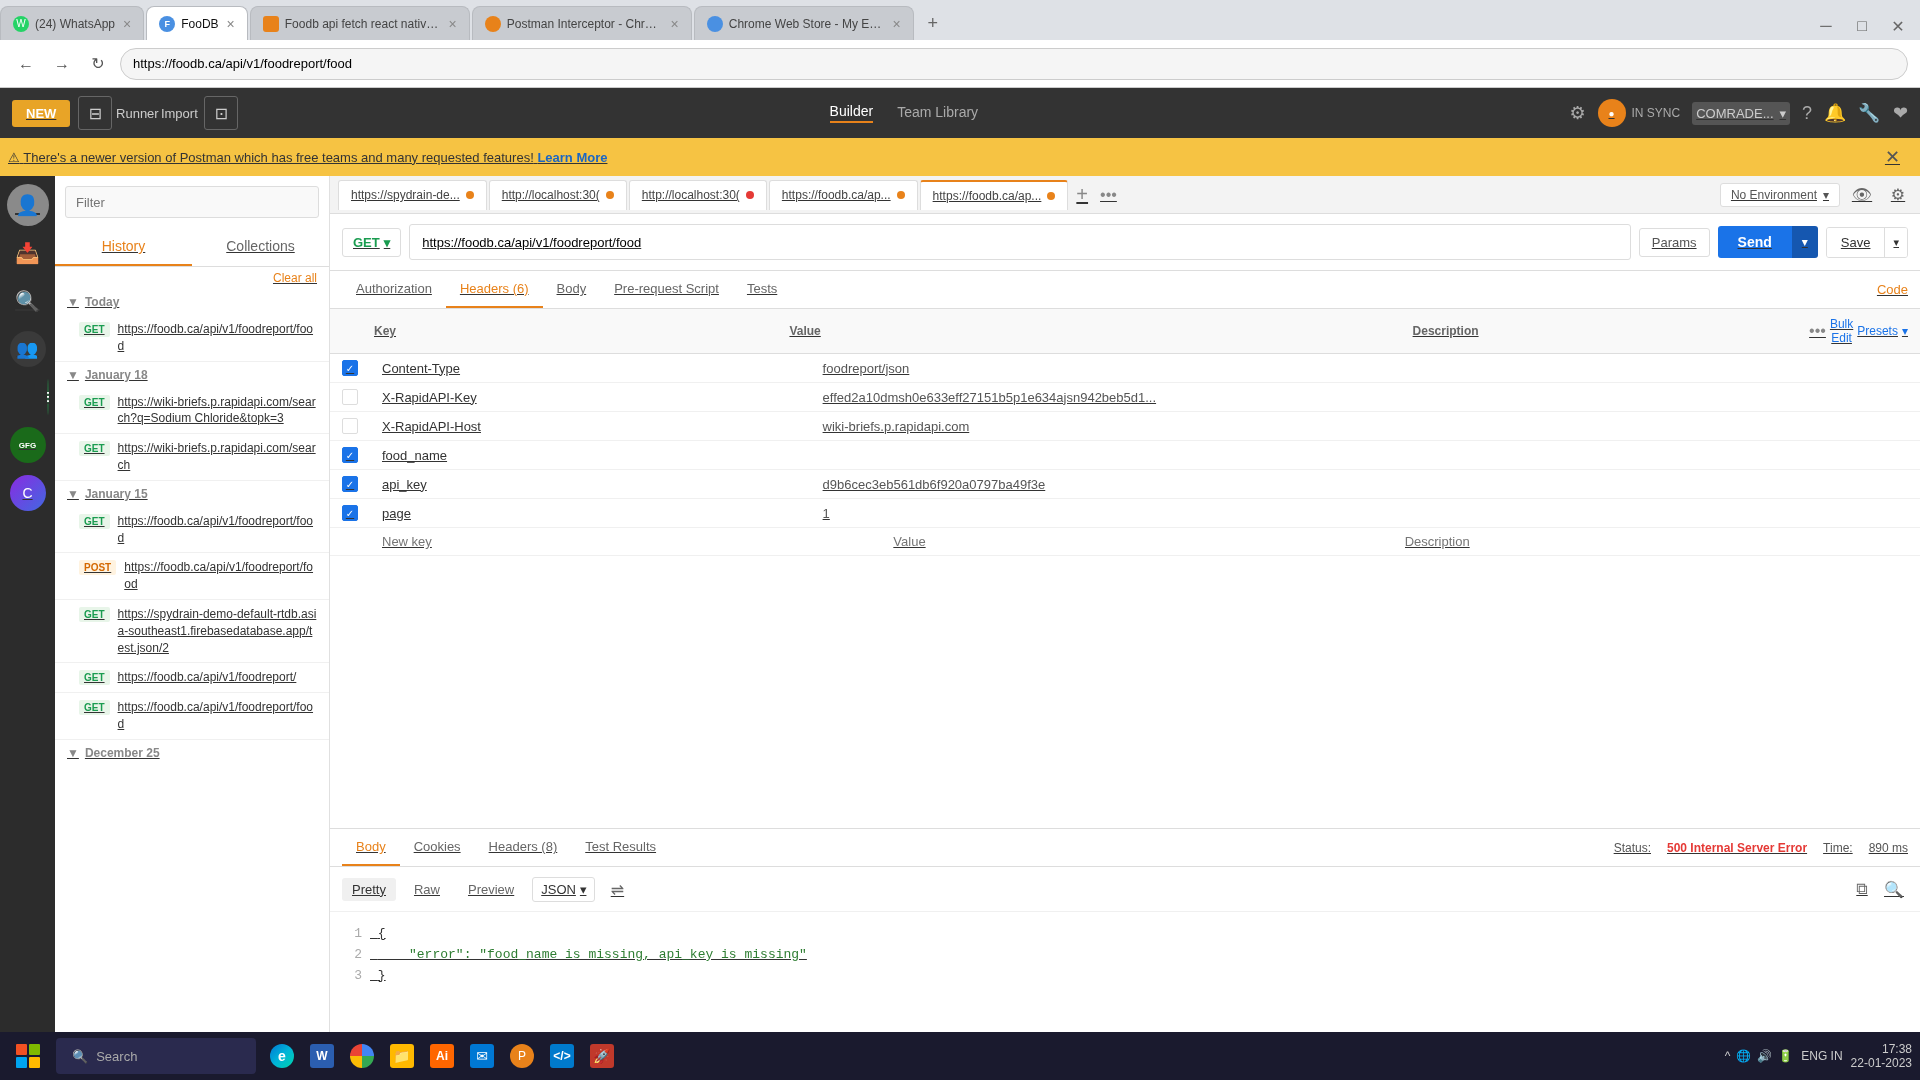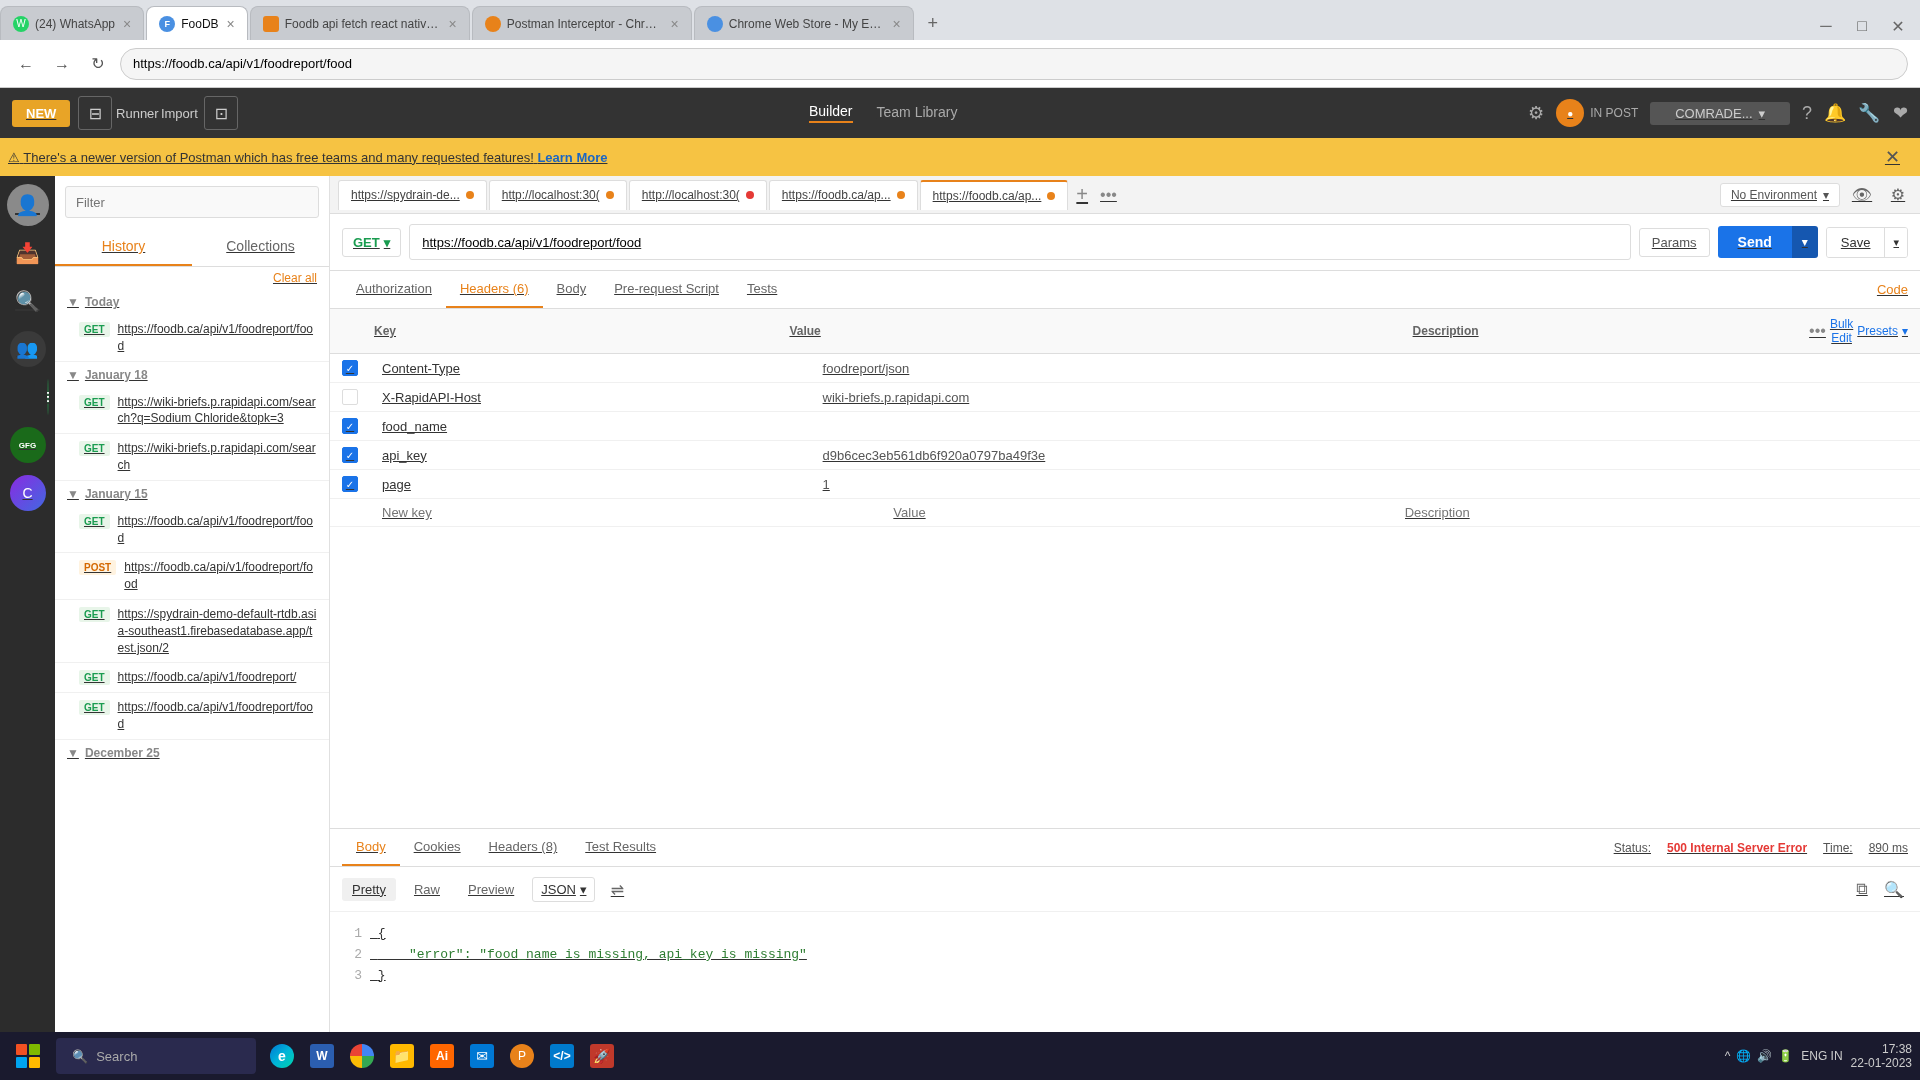--- a/index.html
+++ b/index.html
@@ -26,21 +26,21 @@
     .postman-topbar { background: #333; display: flex; align-items: center; padding: 0 12px; height: 50px; gap: 8px; }
     .btn-new { background: #e8a427; color: #fff; border: none; padding: 6px 14px; border-radius: 3px; font-size: 13px; font-weight: bold; cursor: pointer; }
     .topbar-icon-btn { background: transparent; border: 1px solid #666; color: #ccc; width: 34px; height: 34px; border-radius: 3px; display: flex; align-items: center; justify-content: center; cursor: pointer; font-size: 16px; }
     .topbar-center { flex: 1; display: flex; align-items: center; justify-content: center; gap: 24px; }
     .topbar-tab { color: #aaa; font-size: 14px; cursor: pointer; padding-bottom: 2px; }
     .topbar-tab.active { color: #fff; border-bottom: 2px solid #e8821a; }
     .topbar-right { display: flex; align-items: center; gap: 12px; }
     .sync-badge { display: flex; align-items: center; gap: 6px; color: #aaa; font-size: 12px; }
     .sync-dot { width: 28px; height: 28px; background: #e8821a; border-radius: 50%; display: flex; align-items: center; justify-content: center; }
     .topbar-icon { color: #aaa; font-size: 18px; cursor: pointer; }
-    .profile-btn { display: flex; align-items: center; gap: 6px; background: #555; border: none; color: #ccc; padding: 4px 25px; border-radius: 3px; cursor: pointer; font-size: 13px; }
+    .profile-btn { display: flex; align-items: center; gap: 6px; background: #555; border: none; color: #ccc; padding: 4px 4px; border-radius: 3px; cursor: pointer; font-size: 13px; }
 
     .notification-bar { background: #f6c343; display: flex; align-items: center; justify-content: center; padding: 8px; font-size: 13px; color: #333; }
     .notification-bar a { color: #1a66c4; text-decoration: none; font-weight: bold; }
     .notif-close { margin-left: auto; cursor: pointer; font-size: 18px; color: #555; padding: 0 12px; }
 
     
     .postman-main { display: flex; flex: 1; overflow: hidden; }
 
     
     .sidebar-icons { width: 55px; background: #2c2c2c; display: flex; flex-direction: column; align-items: center; padding-top: 8px; gap: 6px; }
@@ -226,21 +226,21 @@
 
         <span class="topbar-tab active">Builder</span>
         <span class="topbar-tab">Team Library</span>
       </div>
       <div class="topbar-right">
         <span class="topbar-icon">⚙</span>
         <div class="sync-badge">
           <div class="sync-dot">
             <span style="color:white;font-size:10px;">●</span>
           </div>
-          <span>IN POST</span>
+          <span>IN SYNC</span>
         </div>
         <button class="profile-btn">
           <span>COMRADE...</span>
           <span>▾</span>
         </button>
         <span class="topbar-icon">?</span>
         <span class="topbar-icon">🔔</span>
         <span class="topbar-icon">🔧</span>
         <span class="topbar-icon">❤</span>
       </div>
@@ -433,20 +433,28 @@
 
           <div class="table-row">
             <div class="col-checkbox">
               <div class="checkbox checked">✓</div>
             </div>
             <div class="cell-key col-key">Content-Type</div>
             <div class="cell-value col-value">foodreport/json</div>
             <div class="cell-desc col-desc"></div>
           </div>
 
+          <div class="table-row">
+            <div class="col-checkbox">
+              <div class="checkbox unchecked"></div>
+            </div>
+            <div class="cell-key col-key">X-RapidAPI-Key</div>
+            <div class="cell-value col-value">effed2a10dmsh0e633eff27151b5p1e634ajsn942beb5d1...</div>
+            <div class="cell-desc col-desc"></div>
+          </div>
 
           <div class="table-row">
             <div class="col-checkbox">
               <div class="checkbox unchecked"></div>
             </div>
             <div class="cell-key col-key">X-RapidAPI-Host</div>
             <div class="cell-value col-value">wiki-briefs.p.rapidapi.com</div>
             <div class="cell-desc col-desc"></div>
           </div>
 

